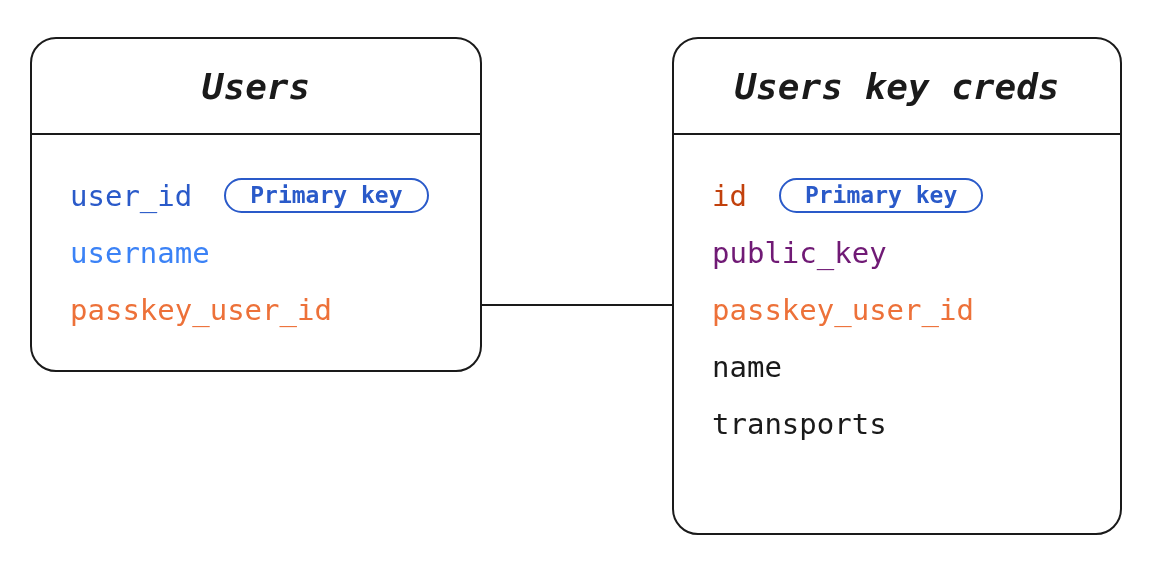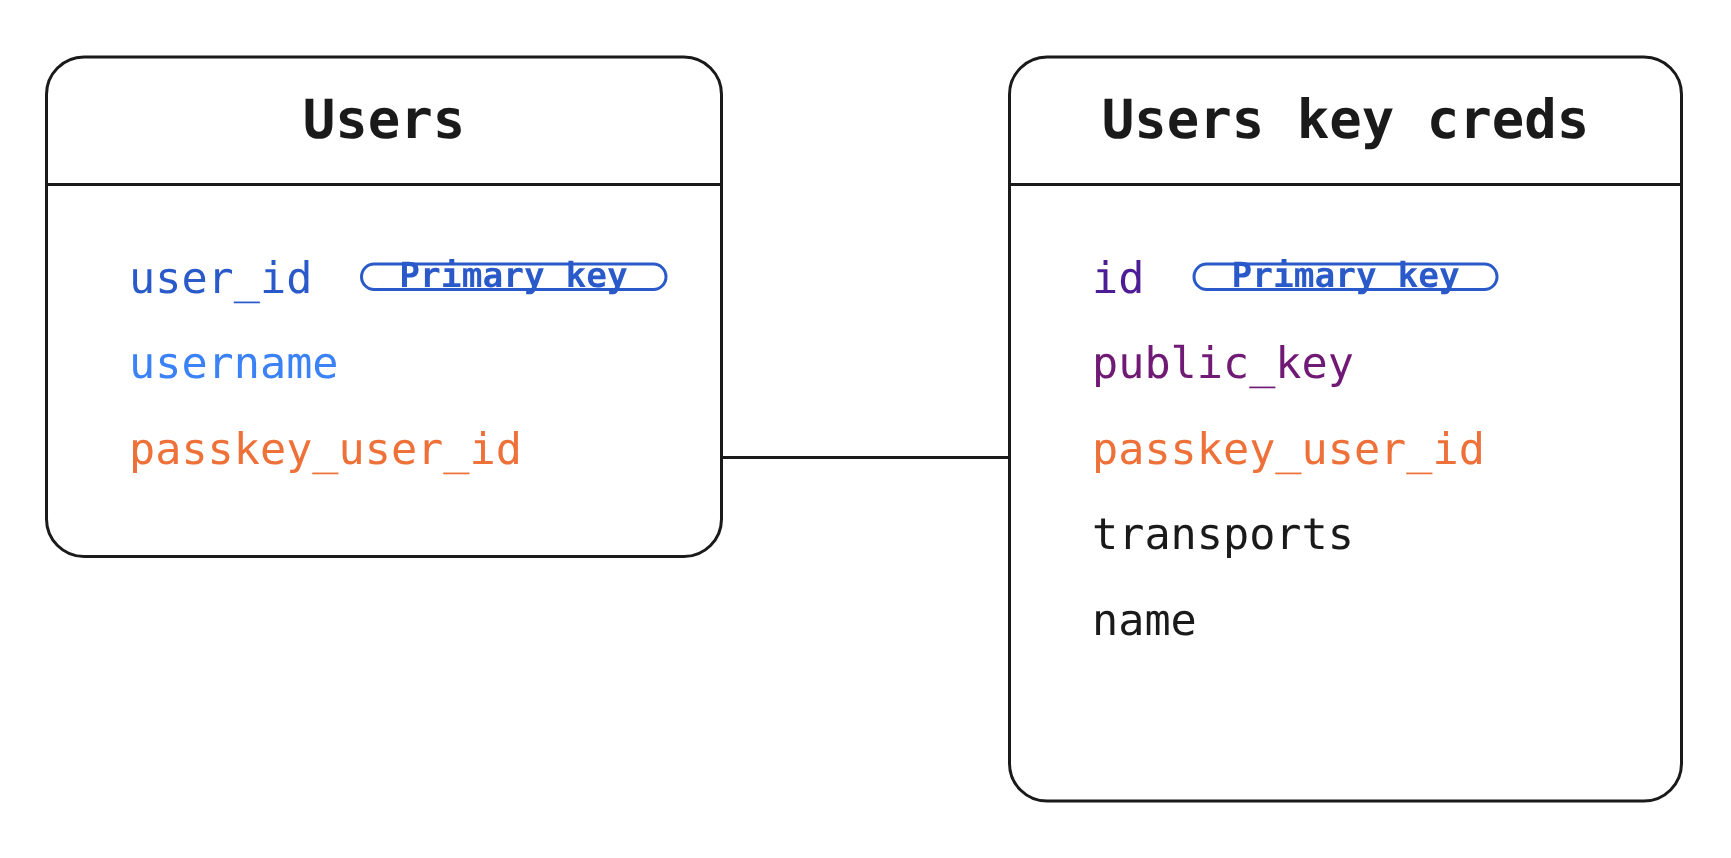--- a/index.html
+++ b/index.html
@@ -15,41 +15,42 @@
   }
   .table-card {
     position: absolute;
     background: #ffffff;
     border: 2px solid var(--ink, #1a1a1a);
     border-radius: 26px;
   }
   .users-card { left: 30px; top: 37px; width: 452px; height: 335px; }
   .creds-card { left: 672px; top: 37px; width: 450px; height: 498px; }
   .table-header {
-    height: 85px;
+    height: 96px;
     display: flex;
     align-items: center;
     justify-content: center;
     border-bottom: 2px solid var(--ink, #1a1a1a);
     font-weight: bold;
     font-size: 36px;
+    font-style: italic;
   }
-  .table-body { padding: 32px 38px 0 38px; margin-left: 16px; }
+  .table-body { padding: 32px 38px 0 38px; }
   .field-row {
     height: 57px;
     display: flex;
     align-items: center;
     font-size: 29px;
   }
   .pk-badge {
     margin-left: 32px;
     display: inline-flex;
     align-items: center;
     justify-content: center;
-    height: 19px;
+    height: 35px;
     padding: 0 24px 2px 24px;
     border: 2px solid var(--blue, #2a5ac9);
     border-radius: 999px;
     color: var(--blue, #2a5ac9);
     font-size: 23px;
     font-weight: bold;
     white-space: nowrap;
   }
   .connector {
     position: absolute;
@@ -80,31 +81,31 @@
       </div>
     </div>
   </div>
 
   <div class="connector"></div>
 
   <div class="table-card creds-card">
     <div class="table-header">Users key creds</div>
     <div class="table-body">
       <div class="field-row">
-        <span style="color: #4c1d95;">id</span>
+        <span style="color: #c2410c;">id</span>
         <span class="pk-badge">Primary key</span>
       </div>
       <div class="field-row">
         <span style="color: #701a75;">public_key</span>
       </div>
       <div class="field-row">
         <span style="color: rgb(237, 113, 57);">passkey_user_id</span>
       </div>
       <div class="field-row">
-        <span style="color: rgb(26, 26, 26);">transports</span>
+        <span style="color: rgb(26, 26, 26);">name</span>
       </div>
       <div class="field-row">
-        <span style="color: rgb(26, 26, 26);">name</span>
+        <span style="color: rgb(26, 26, 26);">transports</span>
       </div>
     </div>
   </div>
 
 </div>
 
 </body></html>

